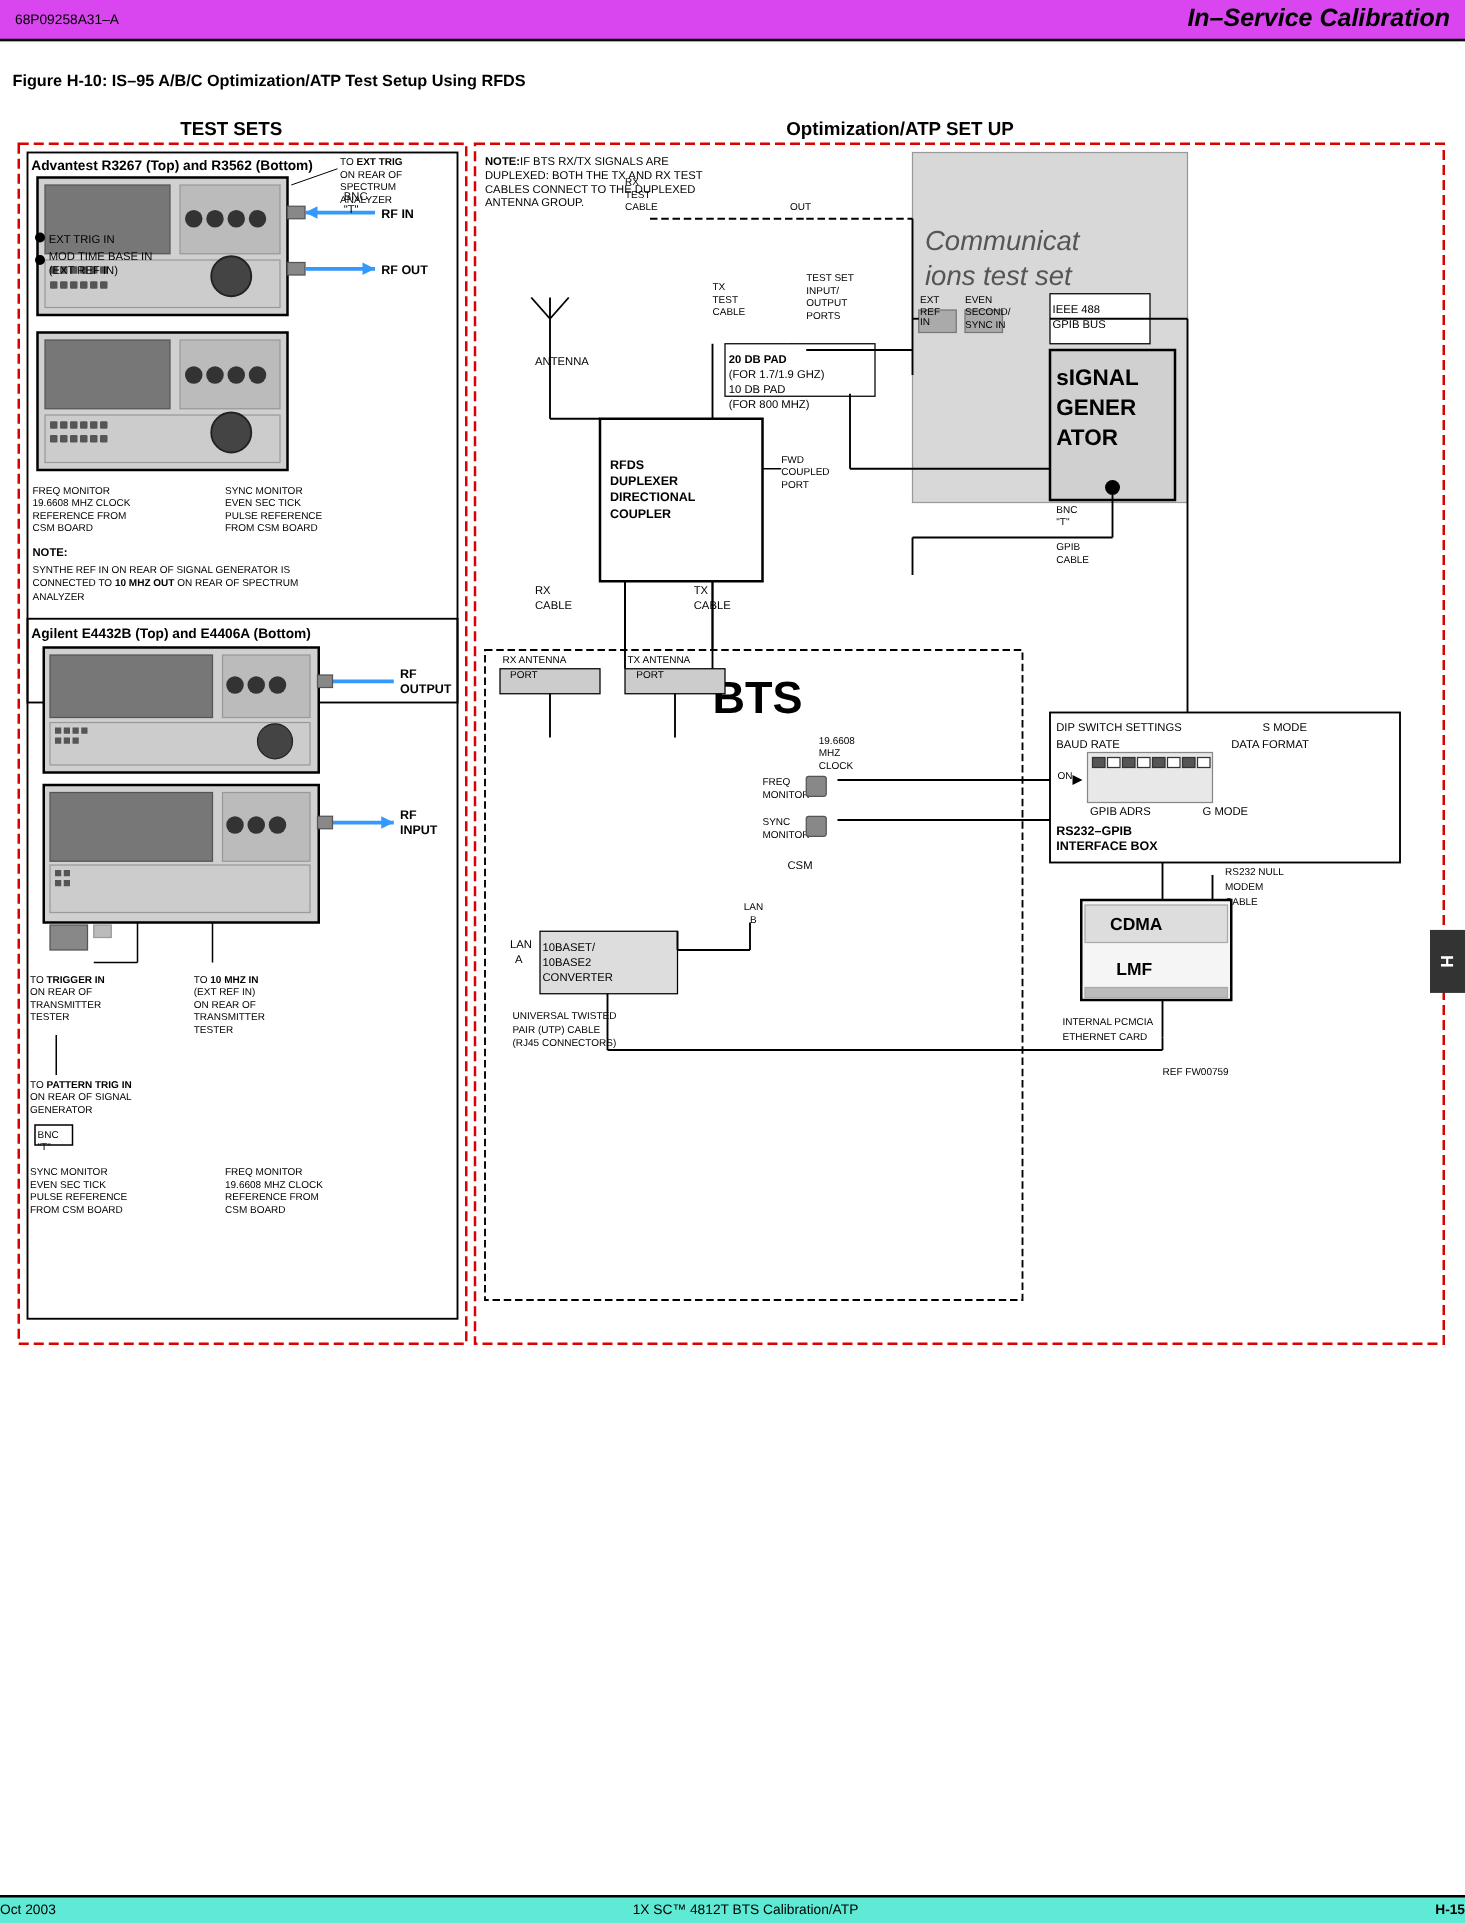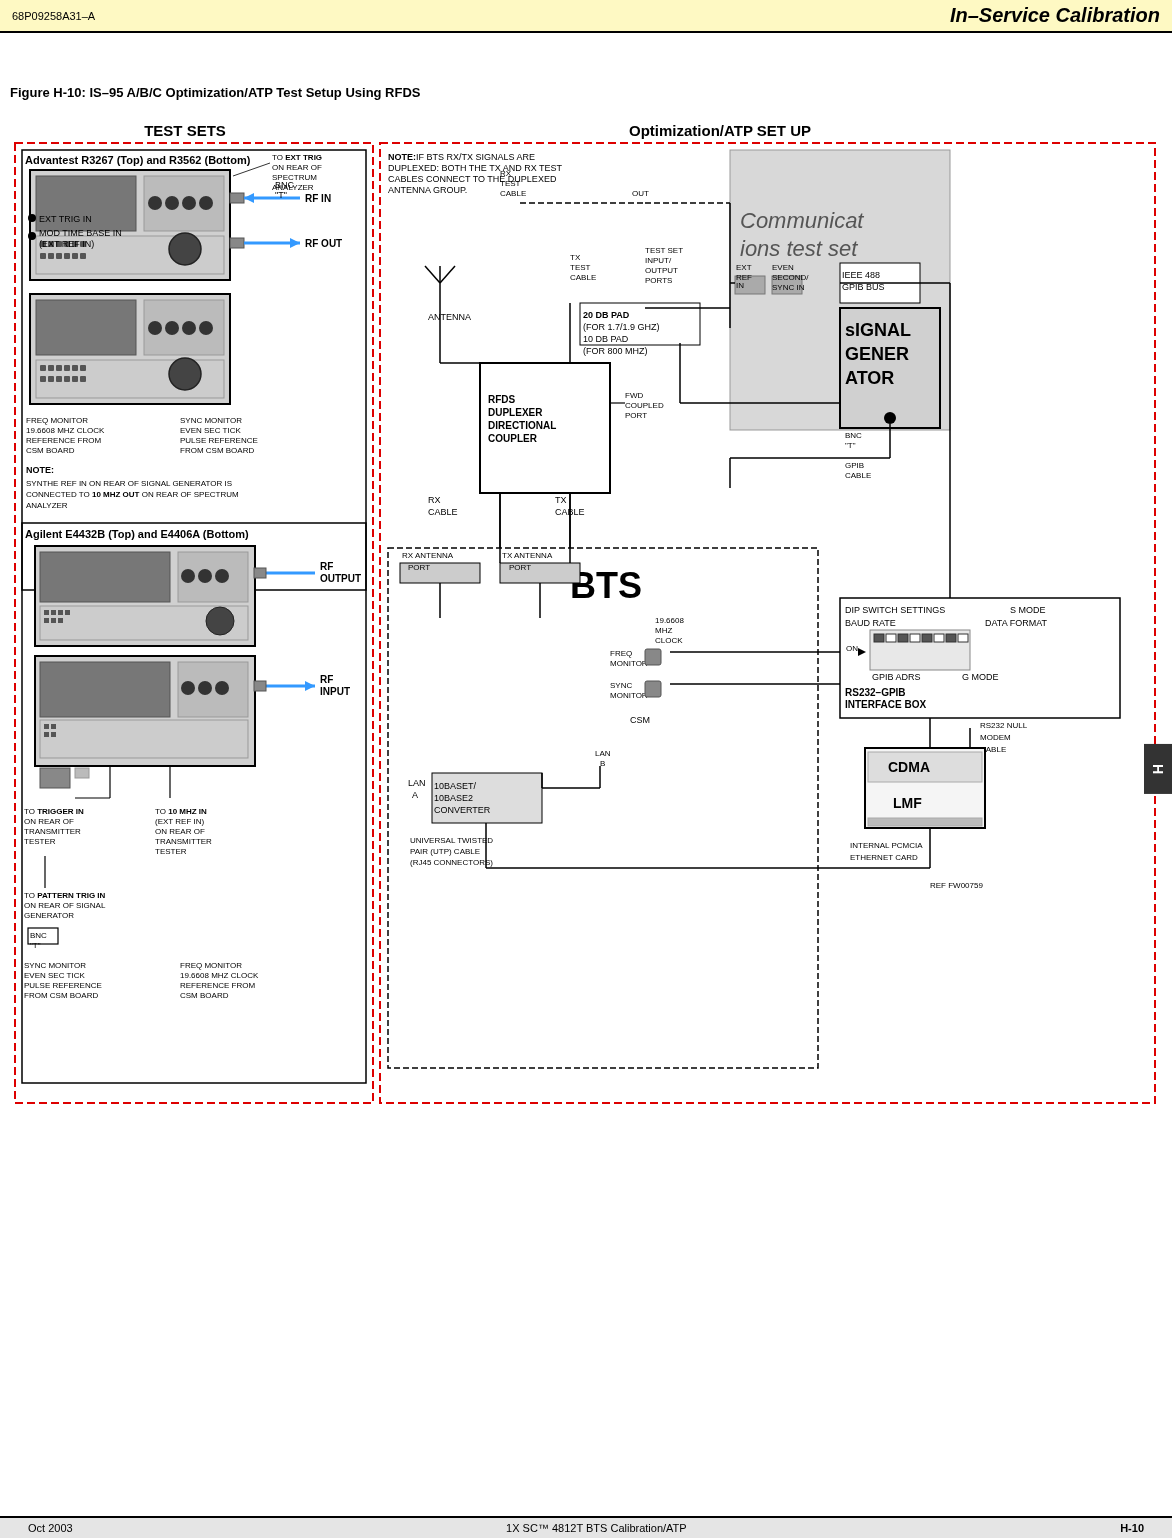--- a/index.html
+++ b/index.html
@@ -12,28 +12,27 @@
       position: relative;
       overflow: hidden;
     }
     
     .page-header {
       display: flex;
       justify-content: space-between;
       align-items: center;
       padding: 4px 12px;
       border-bottom: 2px solid #000;
-      background: #fef9c3;
+      background: #d946ef;
     }
 
     
     .main-content {
-      padding: 4px 10px;
+      padding: 24px 10px;
       position: relative;
-      margin-top: 48px;
     }
 
     
     .figure-title {
       font-size: 13px;
       font-weight: bold;
       margin-bottom: 8px;
     }
     .figure-title span { font-weight: bold; }
 
@@ -45,23 +44,23 @@
 
     
     .page-footer {
       position: fixed;
       bottom: 0;
       left: 0;
       right: 0;
       display: flex;
       justify-content: space-between;
       align-items: center;
-      padding: 4px 28px;
+      padding: 4px 0;
       border-top: 2px solid #000;
-      background: #e5e5e5;
+      background: #5eead4;
       font-size: 11px;
     }
     .footer-center { text-align: center; flex: 1; }
     .footer-right { font-weight: bold; }
 
     
     .side-tab {
       position: fixed;
       right: 0;
       top: 50%;
@@ -494,16 +493,16 @@
       <line x1="560" y1="195" x2="560" y2="255" stroke="#000" stroke-width="1.5"></line>
 
     </svg>
   </div>
 
 </div>
 
 <div class="page-footer">
   <span>Oct 2003</span>
   <span class="footer-center">1X SC™  4812T BTS Calibration/ATP</span>
-  <span class="footer-right">H-10</span>
+  <span class="footer-right">H-15</span>
 </div>
 
 <div class="side-tab">H</div>
 
 </body></html>

